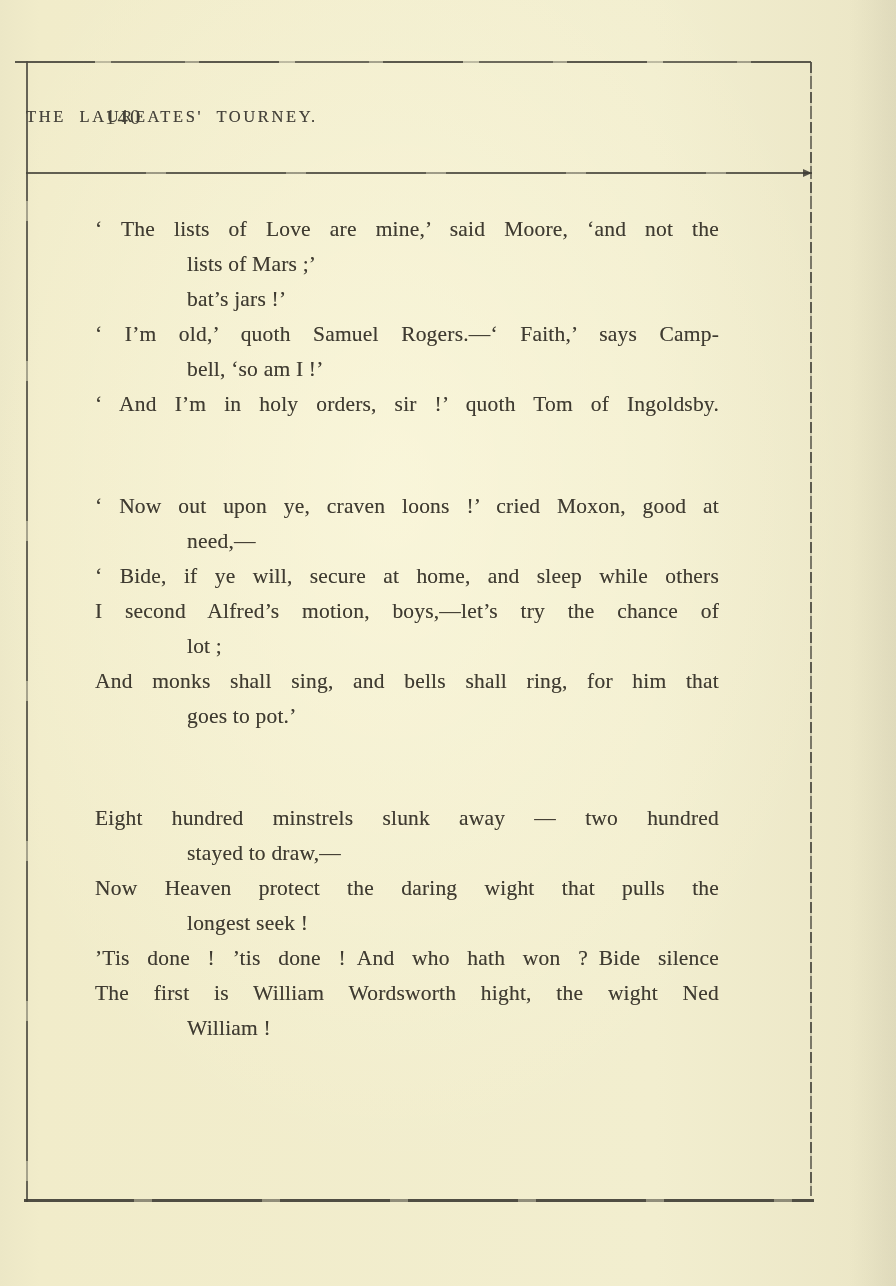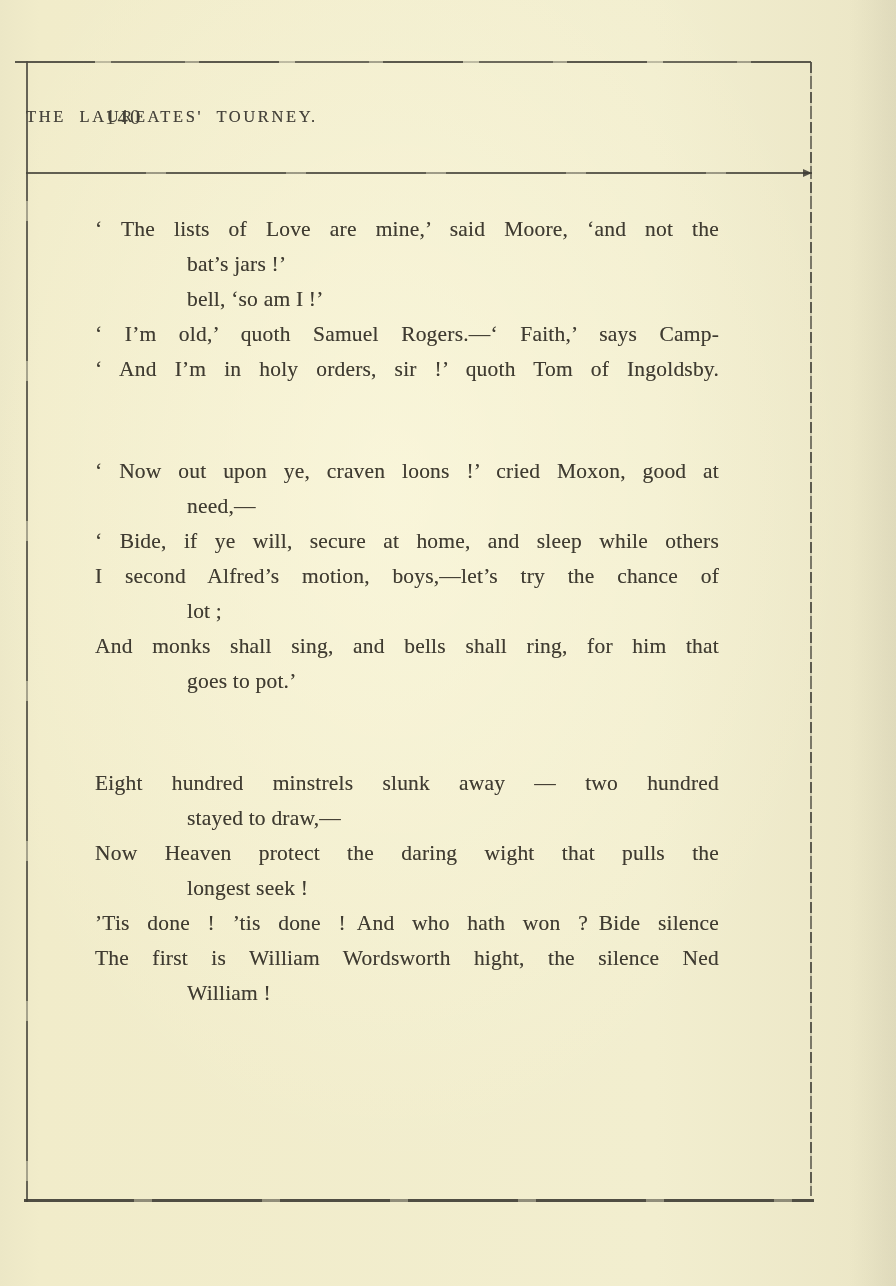--- a/index.html
+++ b/index.html
@@ -137,39 +137,40 @@
     <span class="pagenum">140</span>
     <span class="title">THE LAUREATES' TOURNEY.</span>
   </div>
 
   <div class="rule rule-header"></div>
   <div class="header-rule-end-mark"></div>
 
   <div class="poem">
       <div class="stanza">
         <div class="line justified">‘ The lists of Love are mine,’ said Moore, ‘and not the</div>
+        <div class="line indent">lists of Mars ;’</div>
         <div class="line indent">bat’s jars !’</div>
+        <div class="line justified">‘ I’m old,’ quoth Samuel Rogers.—‘ Faith,’ says Camp-</div>
         <div class="line indent">bell, ‘so am I !’</div>
-        <div class="line justified">‘ I’m old,’ quoth Samuel Rogers.—‘ Faith,’ says Camp-</div>
         <div class="line justified">‘ And I’m in holy orders, sir !’ quoth Tom of Ingoldsby.</div>
       </div>
       <div class="stanza">
         <div class="line justified">‘ Now out upon ye, craven loons !’ cried Moxon, good at</div>
         <div class="line indent">need,—</div>
         <div class="line justified">‘ Bide, if ye will, secure at home, and sleep while others</div>
         <div class="line justified">I second Alfred’s motion, boys,—let’s try the chance of</div>
         <div class="line indent">lot ;</div>
         <div class="line justified">And monks shall sing, and bells shall ring, for him that</div>
         <div class="line indent">goes to pot.’</div>
       </div>
       <div class="stanza">
         <div class="line justified">Eight hundred minstrels slunk away — two hundred</div>
         <div class="line indent">stayed to draw,—</div>
         <div class="line justified">Now Heaven protect the daring wight that pulls the</div>
         <div class="line indent">longest seek !</div>
         <div class="line justified">’Tis done ! ’tis done ! And who hath won ? Bide silence</div>
-        <div class="line justified">The first is William Wordsworth hight, the silence Ned</div>
+        <div class="line justified">The first is William Wordsworth hight, the wight Ned</div>
         <div class="line indent">William !</div>
       </div>
     </div>
 
   <div class="edge-shade"></div>
 </div>
 
 </body></html>

